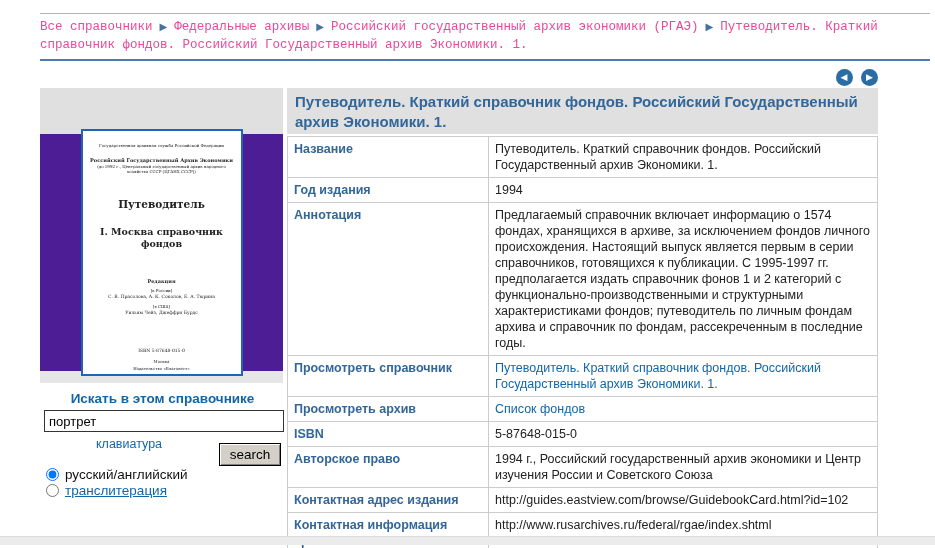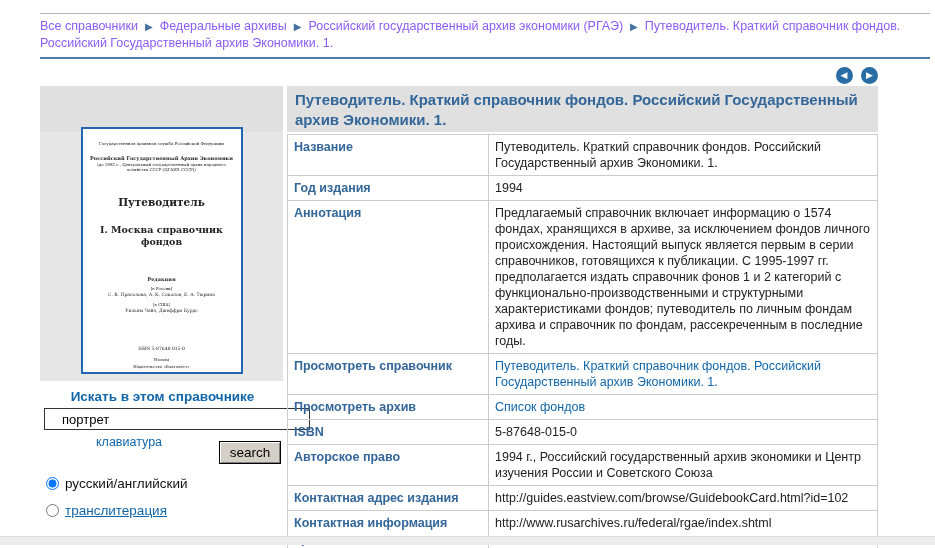--- a/index.html
+++ b/index.html
@@ -3,39 +3,39 @@
 <meta charset="utf-8">
 <style>
   html,body{margin:0;padding:0;background:#fff;}
   .page{position:relative;width:935px;height:548px;overflow:hidden;background:#fff;
         font-family:"Liberation Sans","DejaVu Sans",sans-serif;}
 
   
   .breadcrumb{margin:13px 0 0 40px;width:890px;border-top:1px solid #b3b3b3;
               border-bottom:2px solid #4f7cab;padding:4px 0 5px;font-size:12.5px;
               line-height:17px;color:#4a6e96;}
-  .breadcrumb a{color:#8b5cf6;text-decoration:none;cursor:pointer;}
+  .breadcrumb a{color:#ec4899;text-decoration:none;cursor:pointer;font-family:Liberation Mono, monospace;}
   .bc-sep{color:#44719f;font-size:10px;padding:0 7px;}
 
   
   .nav-row{width:838px;margin:5px 0 0 40px;text-align:right;height:19px;}
   .nav-circle{display:inline-block;width:17px;height:17px;border-radius:50%;
               background:#2a6da5;color:#fff;text-align:center;line-height:17px;
               font-size:9px;margin-left:4px;cursor:pointer;text-decoration:none;}
 
   
   .main{display:flex;margin:3px 0 0 40px;align-items:flex-start;}
   .left-col{width:243px;}
   .right-col{width:591px;margin-left:4px;}
   .band{background:#e0e0e0;height:46px;box-sizing:border-box;}
   .title-band{padding:4px 8px;}
   .page-title{margin:0;font-size:15px;line-height:20px;color:#336699;font-weight:bold;}
 
   
-  .cover-area{height:237px;display:flex;align-items:center;justify-content:center;background:#e5e5e5;}
+  .cover-area{height:237px;display:flex;align-items:center;justify-content:center;background:#4c1d95;}
   .cover{width:158px;height:243px;border:2px solid #2166b1;background:#fff;
          text-align:center;overflow:hidden;}
   .cv{font-family:"DejaVu Serif","Liberation Serif",serif;color:#222;line-height:1.25;}
   .l0{font-size:4px;margin-top:12px;}
   .l1{font-size:5px;font-weight:bold;margin-top:9px;}
   .l2{font-size:4px;margin-top:1px;padding:0 8px;}
   .l3{font-size:10.5px;font-weight:bold;margin-top:24px;}
   .l4{font-size:9.5px;font-weight:bold;margin-top:15px;}
   .l5{font-size:5px;font-weight:bold;margin-top:28px;}
   .l6{font-size:4px;margin-top:4px;}
@@ -45,28 +45,28 @@
   .l10{font-size:4.5px;margin-top:32px;}
   .l11{font-size:4px;margin-top:6px;}
   .l12{font-size:4px;margin-top:2px;}
 
   .left-strip{height:12px;background:#e6e6e6;}
 
   
   .search-area{padding:8px 2px 0 4px;}
   .search-heading{color:#1166aa;font-weight:bold;font-size:13.5px;text-align:center;margin-bottom:4px;}
   .search-input{width:230px;height:18px;border:1px solid #333;font-size:13px;
-                padding:1px 17px;font-family:inherit;display:block;}
+                padding:1px 4px;font-family:inherit;display:block;}
   .search-row2{display:flex;justify-content:space-between;align-items:flex-start;margin-top:3px;gap:24px;}
   .kbd-link{color:#1166aa;font-size:12.5px;margin-left:52px;margin-top:2px;
             text-decoration:none;cursor:pointer;}
   .search-btn{margin-top:8px;width:62px;height:23px;font-size:13.5px;background:#d4d0c8;
               border:1px solid #000;box-shadow:inset 1px 1px 0 #fff,inset -1px -1px 0 #808080;
               font-family:inherit;cursor:pointer;}
-  .radio-line{display:flex;align-items:center;font-size:13.5px;color:#111;margin-top:12px;cursor:default;}
+  .radio-line{display:flex;align-items:center;font-size:13.5px;color:#111;margin-top:1px;cursor:default;}
   .radio-line input{margin:0 6px 0 2px;}
   .translit-link{color:#1166aa;text-decoration:underline;cursor:pointer;}
 
   
   table.details{border-collapse:collapse;width:591px;margin-top:2px;}
   .details td{border:1px solid #ccc;font-size:12.5px;padding:4px 6px;vertical-align:top;
               line-height:16px;}
   .details td.lbl{width:188px;color:#336699;font-weight:bold;}
   .details td.val{color:#222;}
   .val-link{color:#1166aa;text-decoration:none;cursor:pointer;}

